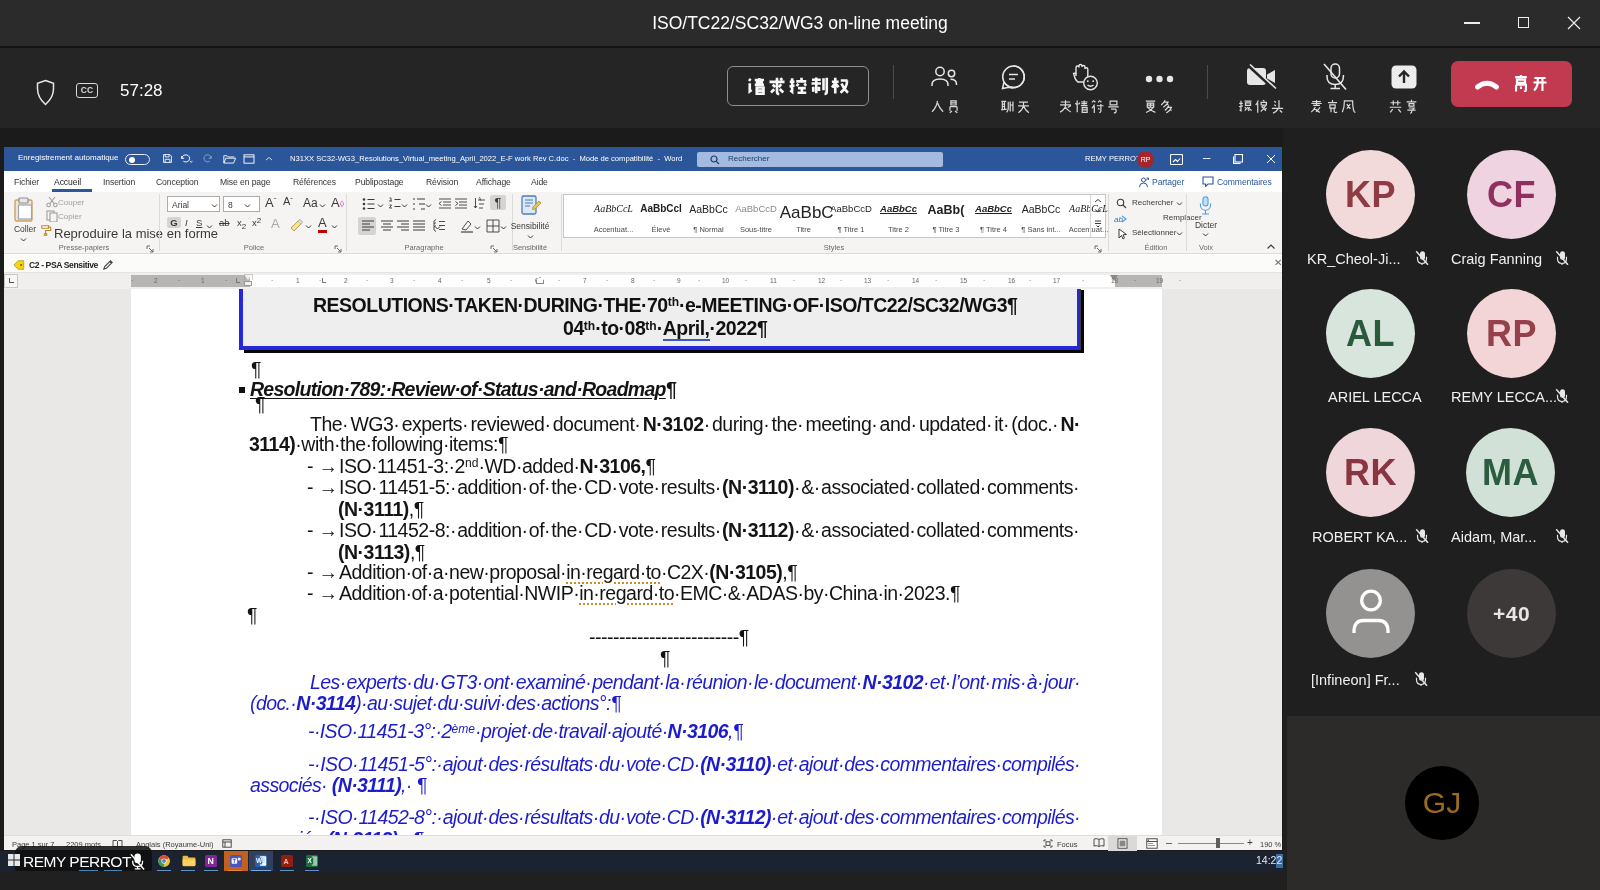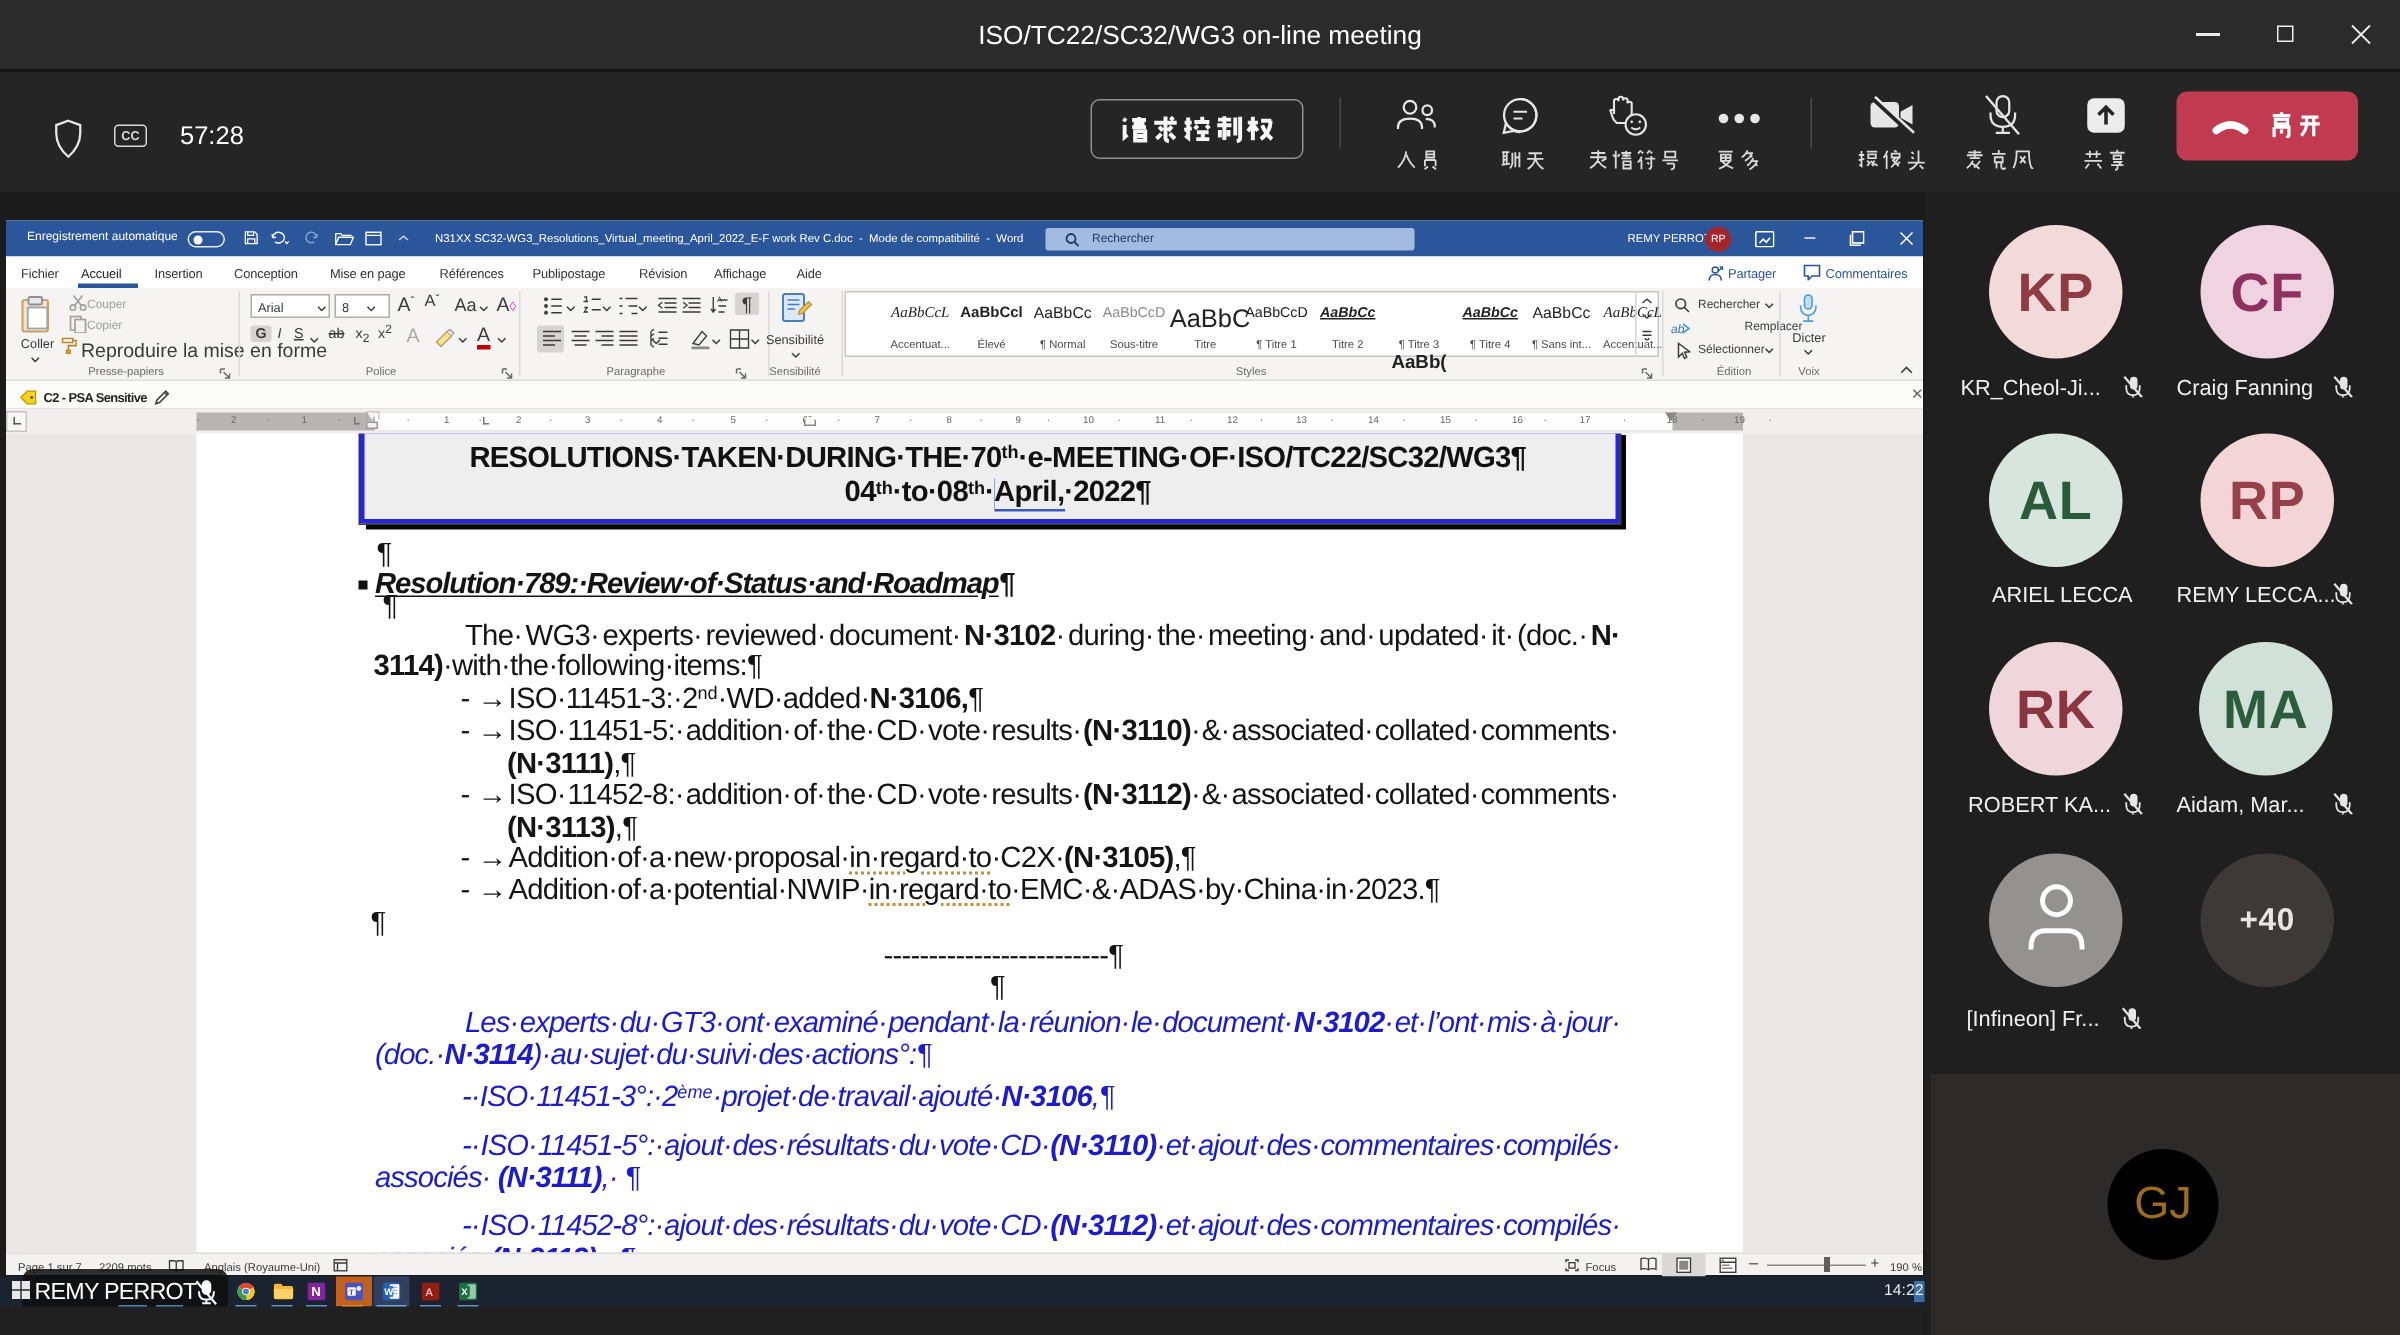--- a/index.html
+++ b/index.html
@@ -558,21 +558,21 @@
             </div>
           <div class="stentry" style="left:239.5px;">
               <span class="stsample" style="font-size:9.5px;">AaBbCcD</span>
               <span class="stname">¶ Titre 1</span>
             </div>
           <div class="stentry" style="left:287px;">
               <span class="stsample" style="font-weight:bold;font-style:italic;text-decoration:underline;font-size:9.5px;">AaBbCc</span>
               <span class="stname">Titre 2</span>
             </div>
           <div class="stentry" style="left:334.5px;">
-              <span class="stsample" style="font-weight:bold;font-size:12.5px;margin-top:31px;">AaBb(</span>
+              <span class="stsample" style="font-weight:bold;font-size:12.5px;">AaBb(</span>
               <span class="stname">¶ Titre 3</span>
             </div>
           <div class="stentry" style="left:382px;">
               <span class="stsample" style="font-weight:bold;font-style:italic;text-decoration:underline;font-size:9.5px;">AaBbCс</span>
               <span class="stname">¶ Titre 4</span>
             </div>
           <div class="stentry" style="left:429.5px;">
               <span class="stsample">AaBbCc</span>
               <span class="stname">¶ Sans int...</span>
             </div>

